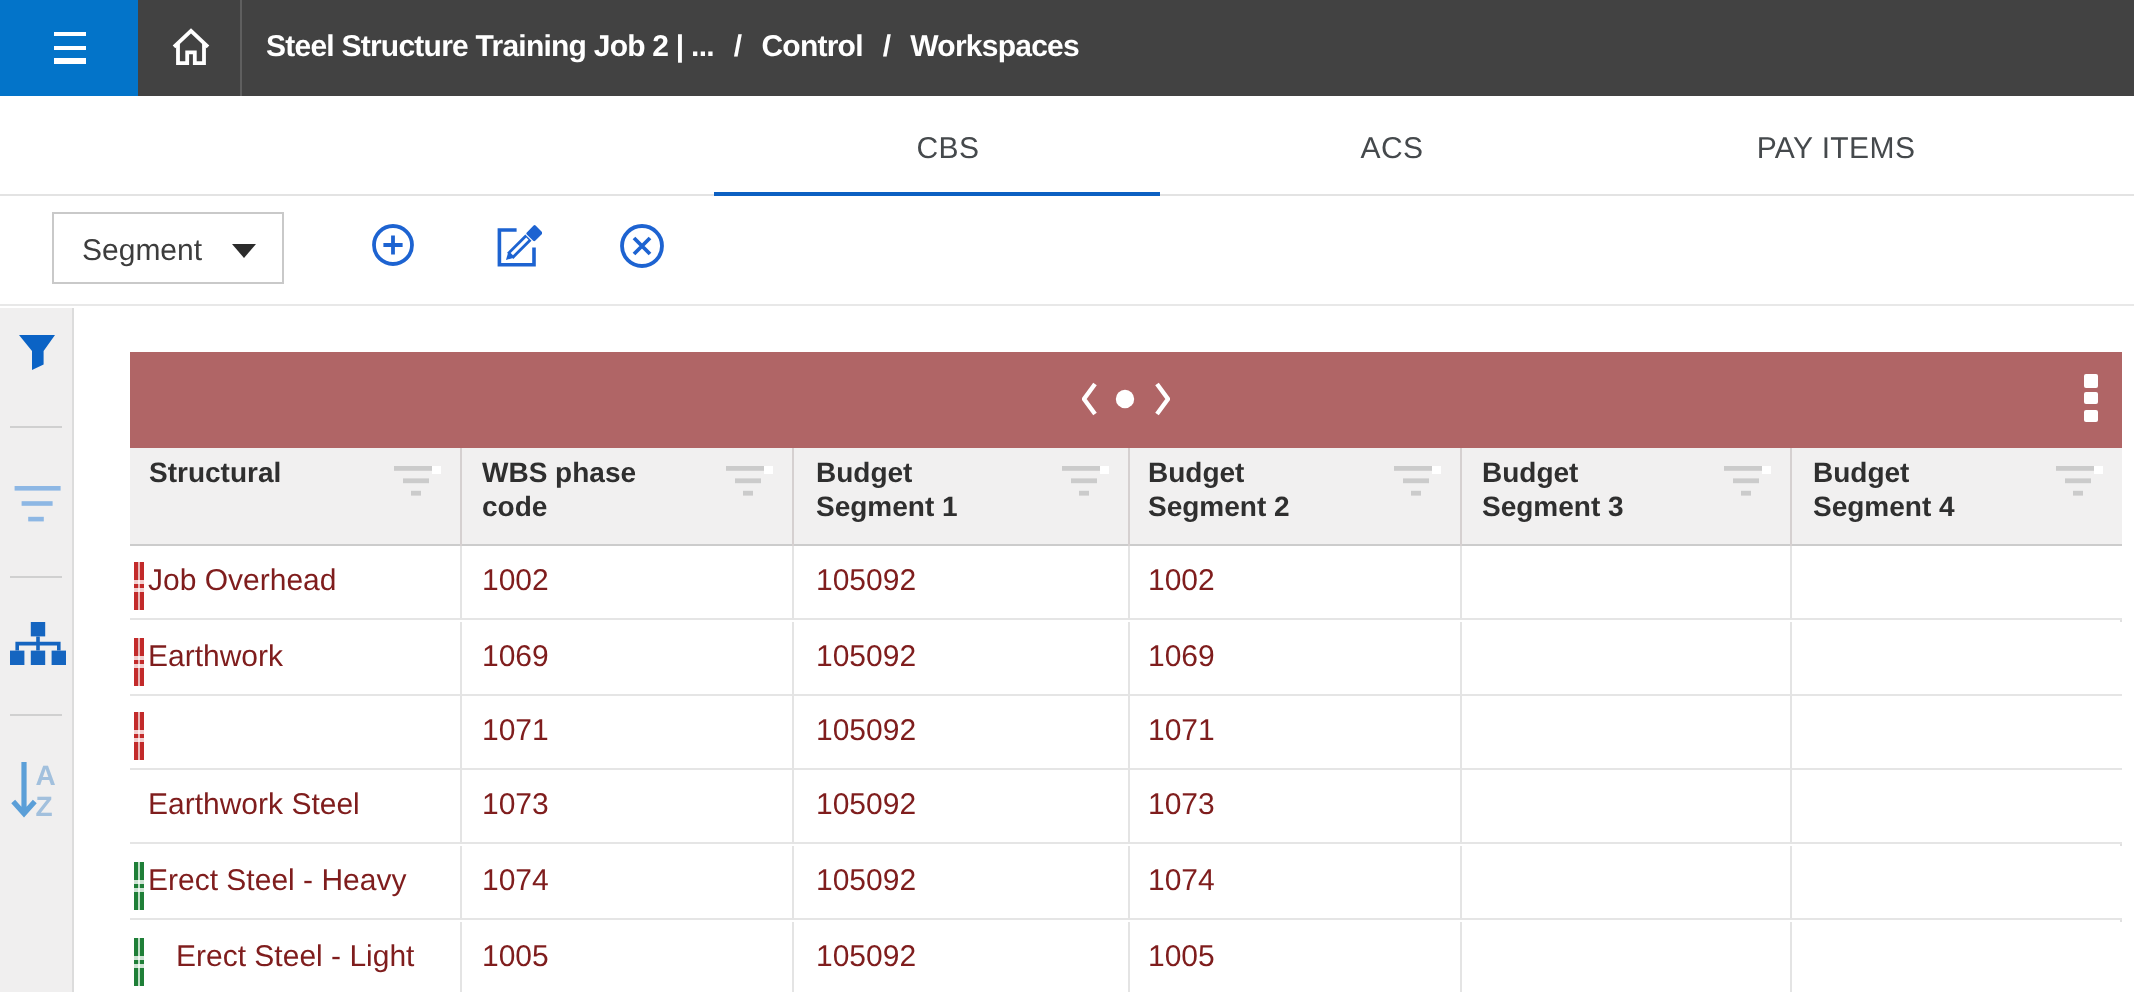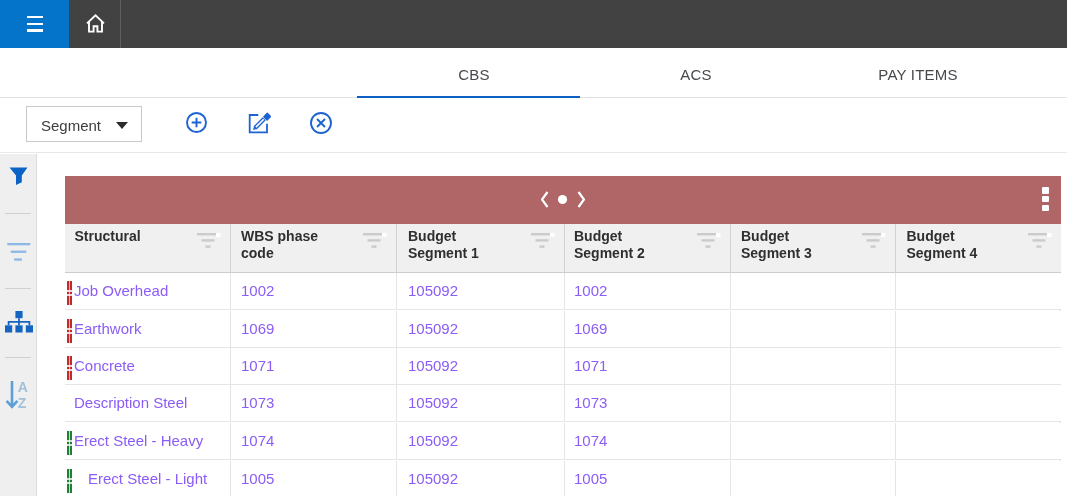--- a/index.html
+++ b/index.html
@@ -36,21 +36,21 @@
 .panel-title { position:absolute; left:12.5px; top:10px; font-size:21.3px; font-weight:bold; letter-spacing:0; }
 .kebab { position:absolute; right:12px; top:11px; width:7px; height:24px; }
 .kebab div { width:7px; height:6.6px; background:#fff; border-radius:1px; margin-bottom:2.2px; }
 
 
 .thead { left:65px; top:223px; width:996px; height:49.5px; background:#f1f0f0; border-bottom:1px solid #cccccc; border-top:1.5px solid #b06566; }
 .th { position:absolute; top:0; height:49px; font-size:14px; font-weight:bold; color:#2f2f2f; line-height:17px; padding:3.5px 0 0 9.5px; }
 .colsep { position:absolute; top:0; width:1px; height:49.5px; background:#d5d0d0; }
 .tbody { left:65px; top:272.5px; width:996px; height:223.5px; background:#fff; border-right:1px solid #e0e0e0; }
 .trow { position:absolute; left:0; width:996px; height:37.5px; border-bottom:1px solid #e5e5e5; background:#fff; }
-.td { position:absolute; top:0; height:37px; line-height:36px; font-size:15px; color:#8b5cf6; padding-left:9px; }
+.td { position:absolute; top:0; height:37px; line-height:36px; font-size:15px; color:#7f1d1d; padding-left:9px; }
 .rowsep { position:absolute; top:0; width:1px; height:37.5px; background:#e4e4e4; }
 .marker { position:absolute; left:1.5px; top:8px; width:5px; height:24px; }
 .mk-b { position:absolute; top:0; width:2px; height:24px; }
 .mk-m { position:absolute; left:2px; top:0; width:1px; height:24px; }
 .mk-g { position:absolute; left:0; top:0; width:5px; height:2px; background:rgba(255,255,255,0.78); }
 .filt { position:absolute; top:8.5px; }
 </style>
 </head>
 <body>
 
@@ -58,20 +58,21 @@
   <div class="abs menubtn">
     <div class="hbar" style="top:16px"></div>
     <div class="hbar" style="top:22.7px"></div>
     <div class="hbar" style="top:29.4px"></div>
   </div>
   <svg class="abs" style="left:85px;top:13px" width="21" height="20" viewBox="0 0 21 20" fill="none" stroke="#fff" stroke-width="1.9" stroke-linejoin="miter">
       <path d="M2 10.4 L10.5 2.4 L19 10.4"></path>
       <path d="M4 8.8 V18.6 H8.6 V13.2 H12.4 V18.6 H17 V8.8"></path>
     </svg>
   <div class="abs tb-sep"></div>
+  <div class="abs crumb">Steel Structure Training Job 2 | ...<span class="sl">/</span>Control<span class="sl">/</span>Workspaces</div>
 </div>
 
 <div class="abs tabsrow">
   <div class="tab" style="left:585px">ACS</div>
   <div class="tab" style="left:363px">CBS</div>
   <div class="tab" style="left:807px">PAY ITEMS</div>
   <div class="tab-underline"></div>
 </div>
 
 <div class="abs toolbar">
@@ -243,32 +244,31 @@
       <div class="rowsep" style="left:830px"></div>
     </div>
 <div class="trow" style="top:75px">
       <div class="marker">
         <div class="mk-b" style="left:0;background:#c32b2b"></div>
         <div class="mk-m" style="background:#e7b9b9"></div>
         <div class="mk-b" style="left:3px;background:#c22a2a"></div>
         <div class="mk-g" style="top:9.5px"></div>
         <div class="mk-g" style="top:13.5px"></div>
       </div>
-      <div class="td" style="left:0;width:165px">Concrete</div>
       <div class="td" style="left:165px;width:166px;padding-left:11px">1071</div>
       <div class="td" style="left:331px;width:168px;padding-left:12px">105092</div>
       <div class="td" style="left:499px;width:166px;padding-left:10px">1071</div>
       <div class="rowsep" style="left:165px"></div>
       <div class="rowsep" style="left:331px"></div>
       <div class="rowsep" style="left:499px"></div>
       <div class="rowsep" style="left:665px"></div>
       <div class="rowsep" style="left:830px"></div>
     </div>
 <div class="trow" style="top:112px">
-      <div class="td" style="left:0;width:165px">Description Steel</div>
+      <div class="td" style="left:0;width:165px">Earthwork Steel</div>
       <div class="td" style="left:165px;width:166px;padding-left:11px">1073</div>
       <div class="td" style="left:331px;width:168px;padding-left:12px">105092</div>
       <div class="td" style="left:499px;width:166px;padding-left:10px">1073</div>
       <div class="rowsep" style="left:165px"></div>
       <div class="rowsep" style="left:331px"></div>
       <div class="rowsep" style="left:499px"></div>
       <div class="rowsep" style="left:665px"></div>
       <div class="rowsep" style="left:830px"></div>
     </div>
 <div class="trow" style="top:150px">

